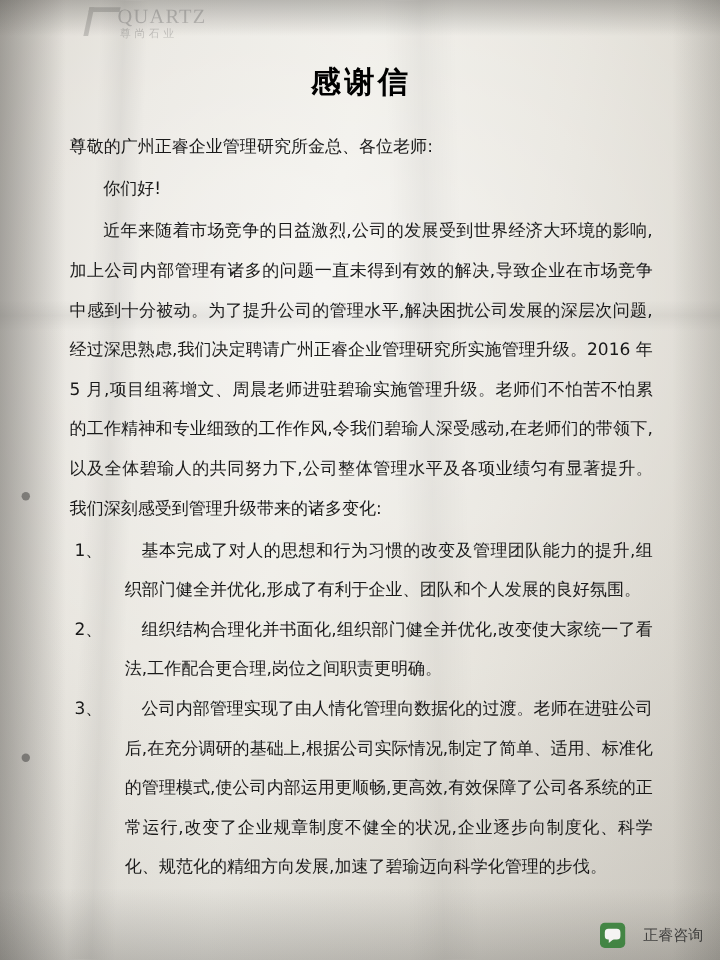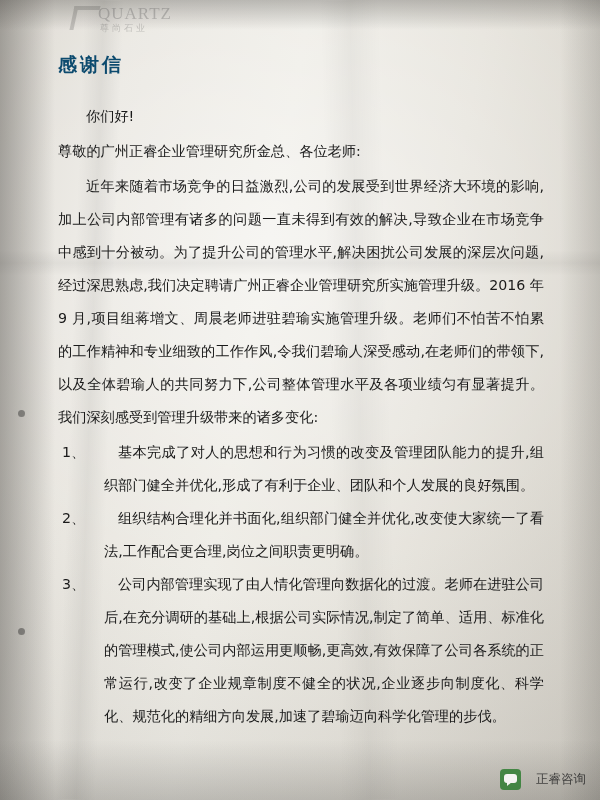--- a/index.html
+++ b/index.html
@@ -89,25 +89,26 @@
 
   
   #doc {
     position: absolute;
     left: 58px; top: 44px;
     width: 486px;
     color: #1c1c1c;
     font-family: "DejaVu Sans", sans-serif;
   }
   #title {
-    font-size: 19px;
+    text-align: center;
+    font-size: 25px;
     font-weight: bold;
     letter-spacing: 3px;
     margin: 8px 0 22px 0;
-    color: #0c4a6e;
+    color: #000000;
   }
   .para {
     font-size: 14.2px;
     line-height: 33px;
     text-align: justify;
     margin: 0 0 2px 0;
     color: #1a1a1a;
   }
   .indent { text-indent: 28px; }
   .salutation { text-indent: 0; }
@@ -189,24 +190,24 @@
 
   <div id="letterhead">
     <div id="logo-mark"></div>
     <div id="logo-word">QUARTZ</div>
     <div id="logo-sub">尊尚石业</div>
   </div>
 
   <div id="doc">
     <div id="title">感谢信</div>
 
+    <p class="para salutation">尊敬的广州正睿企业管理研究所金总、各位老师:</p>
     <p class="para indent">你们好!</p>
-    <p class="para salutation">尊敬的广州正睿企业管理研究所金总、各位老师:</p>
-
-    <p class="para indent">近年来随着市场竞争的日益激烈,公司的发展受到世界经济大环境的影响,加上公司内部管理有诸多的问题一直未得到有效的解决,导致企业在市场竞争中感到十分被动。为了提升公司的管理水平,解决困扰公司发展的深层次问题,经过深思熟虑,我们决定聘请广州正睿企业管理研究所实施管理升级。2016 年 9 月,项目组蒋增文、周晨老师进驻碧瑜实施管理升级。老师们不怕苦不怕累的工作精神和专业细致的工作作风,令我们碧瑜人深受感动,在老师们的带领下,以及全体碧瑜人的共同努力下,公司整体管理水平及各项业绩匀有显著提升。我们深刻感受到管理升级带来的诸多变化:</p>
+
+    <p class="para indent">近年来随着市场竞争的日益激烈,公司的发展受到世界经济大环境的影响,加上公司内部管理有诸多的问题一直未得到有效的解决,导致企业在市场竞争中感到十分被动。为了提升公司的管理水平,解决困扰公司发展的深层次问题,经过深思熟虑,我们决定聘请广州正睿企业管理研究所实施管理升级。2016 年 5 月,项目组蒋增文、周晨老师进驻碧瑜实施管理升级。老师们不怕苦不怕累的工作精神和专业细致的工作作风,令我们碧瑜人深受感动,在老师们的带领下,以及全体碧瑜人的共同努力下,公司整体管理水平及各项业绩匀有显著提升。我们深刻感受到管理升级带来的诸多变化:</p>
 
     <div class="list-item">
       <span class="list-num">1、</span>
       <span class="list-text">基本完成了对人的思想和行为习惯的改变及管理团队能力的提升,组织部门健全并优化,形成了有利于企业、团队和个人发展的良好氛围。</span>
     </div>
     <div class="list-item">
       <span class="list-num">2、</span>
       <span class="list-text">组织结构合理化并书面化,组织部门健全并优化,改变使大家统一了看法,工作配合更合理,岗位之间职责更明确。</span>
     </div>
     <div class="list-item">

